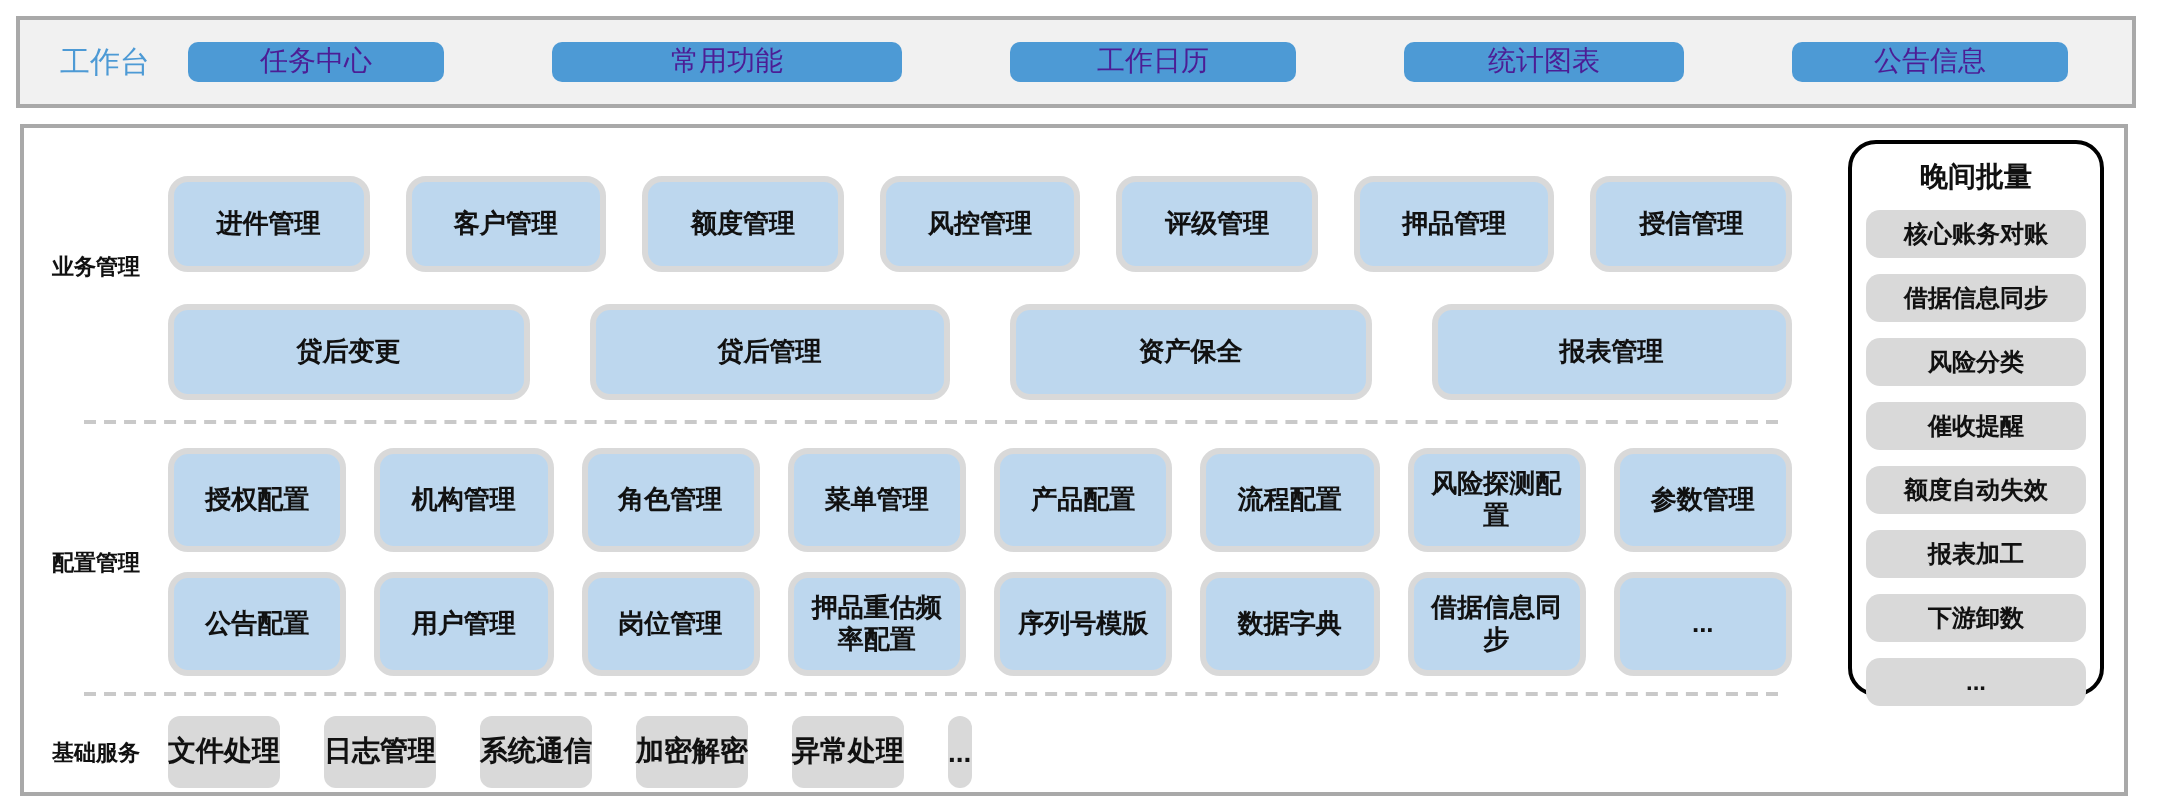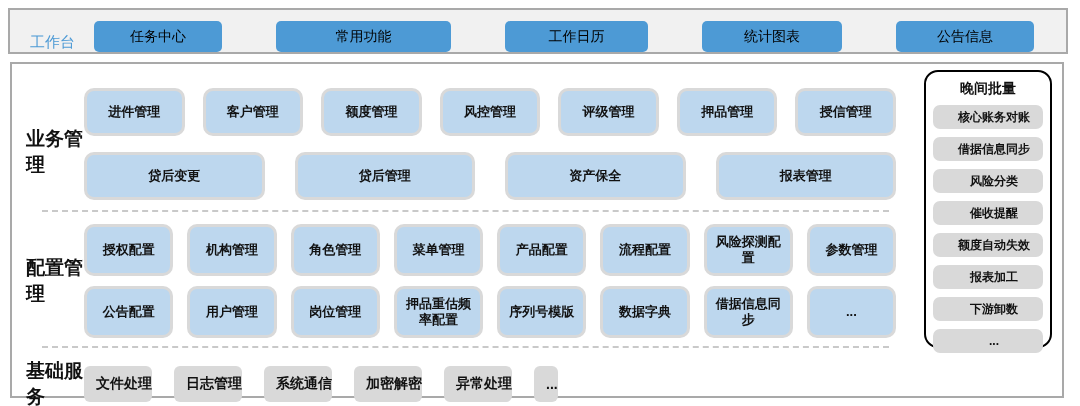--- a/index.html
+++ b/index.html
@@ -9,36 +9,36 @@
     --bar_bg: #f1f1f1;
     --border_gray: #a9a9a9;
   }
   * { margin:0; padding:0; box-sizing:border-box; }
   html,body { width:1080px; height:406px; background:#fff; overflow:hidden;
     font-family:"Liberation Sans", sans-serif; position:relative; }
 
   
   .topbar { position:absolute; left:8px; top:8px; width:1060px; height:46px;
     background:var(--bar_bg); border:2px solid var(--border_gray);
-    display:flex; align-items:flex-end; }
+    display:flex; align-items:center; }
   .topbar-label { color:var(--accent); font-size:15px; margin-left:20px; width:54px; flex-shrink:0; }
   .topbar-buttons { flex:1; display:flex; justify-content:space-between; margin:0 32px 0 10px; }
-  .tb-btn { background:var(--accent); color:#000000; font-size:14px; height:31px;
+  .tb-btn { background:var(--accent); color:#4c1d95; font-size:14px; height:20px;
     border-radius:5px; display:flex; align-items:center; justify-content:center;
     cursor:pointer; }
   .tb-btn:nth-child(1){ width:128px; } .tb-btn:nth-child(2){ width:175px; }
   .tb-btn:nth-child(3){ width:143px; } .tb-btn:nth-child(4){ width:140px; }
   .tb-btn:nth-child(5){ width:138px; }
 
   
   .main { position:absolute; left:10px; top:62px; width:1054px; height:336px;
     border:2px solid var(--border_gray); background:#fff; padding:0 8px; }
 
   .section { display:flex; align-items:center; }
-  .section-label { width:64px; flex-shrink:0; font-weight:bold; font-size:19px;
+  .section-label { width:64px; flex-shrink:0; font-weight:bold; font-size:11px;
     color:#111; padding-left:6px; }
   .rows { flex:1; display:flex; flex-direction:column; margin-right:158px; }
 
   .row { display:flex; }
   .row .box { flex:1; }
   .row7 { gap:18px; } .row4 { gap:30px; } .row8 { gap:14px; }
 
   .box { display:flex; align-items:center; justify-content:center; text-align:center;
     font-weight:bold; color:#111; cursor:pointer; }
   .blue { background:var(--blue_fill); border:3px solid #d9d9d9; border-radius:10px;
@@ -49,21 +49,21 @@
   .biz .blue { height:48px; }
   .cfg { padding-top:12px; }
   .cfg .rows { gap:10px; }
   .cfg .blue { height:52px; }
 
   .divider { border-top:2px dashed #c9c9c9; margin:10px 165px 0 22px; }
   .divider.d2 { margin-top:8px; }
 
   .base-row { display:flex; align-items:center; margin-top:10px; }
   .base-list { flex:1; display:flex; gap:22px; }
-  .gray { background:var(--gray_fill); border-radius:6px; height:36px; font-size:14px;padding-left:12px; }
+  .gray { background:var(--gray_fill); border-radius:6px; height:36px; font-size:14px; }
 
   
   .sidebar { position:absolute; top:6px; right:10px; width:128px; height:278px;
     border:2px solid #000000; border-radius:14px; background:#fff; padding:6px 7px; }
   .sidebar-title { text-align:center; font-weight:bold; font-size:14px; color:#111;
     margin:2px 0 7px; }
   .sidebar-list { display:flex; flex-direction:column; gap:8px; }
   .sidebar-list .gray { height:24px; font-size:12px; border-radius:7px; }
 </style>
 </head>

